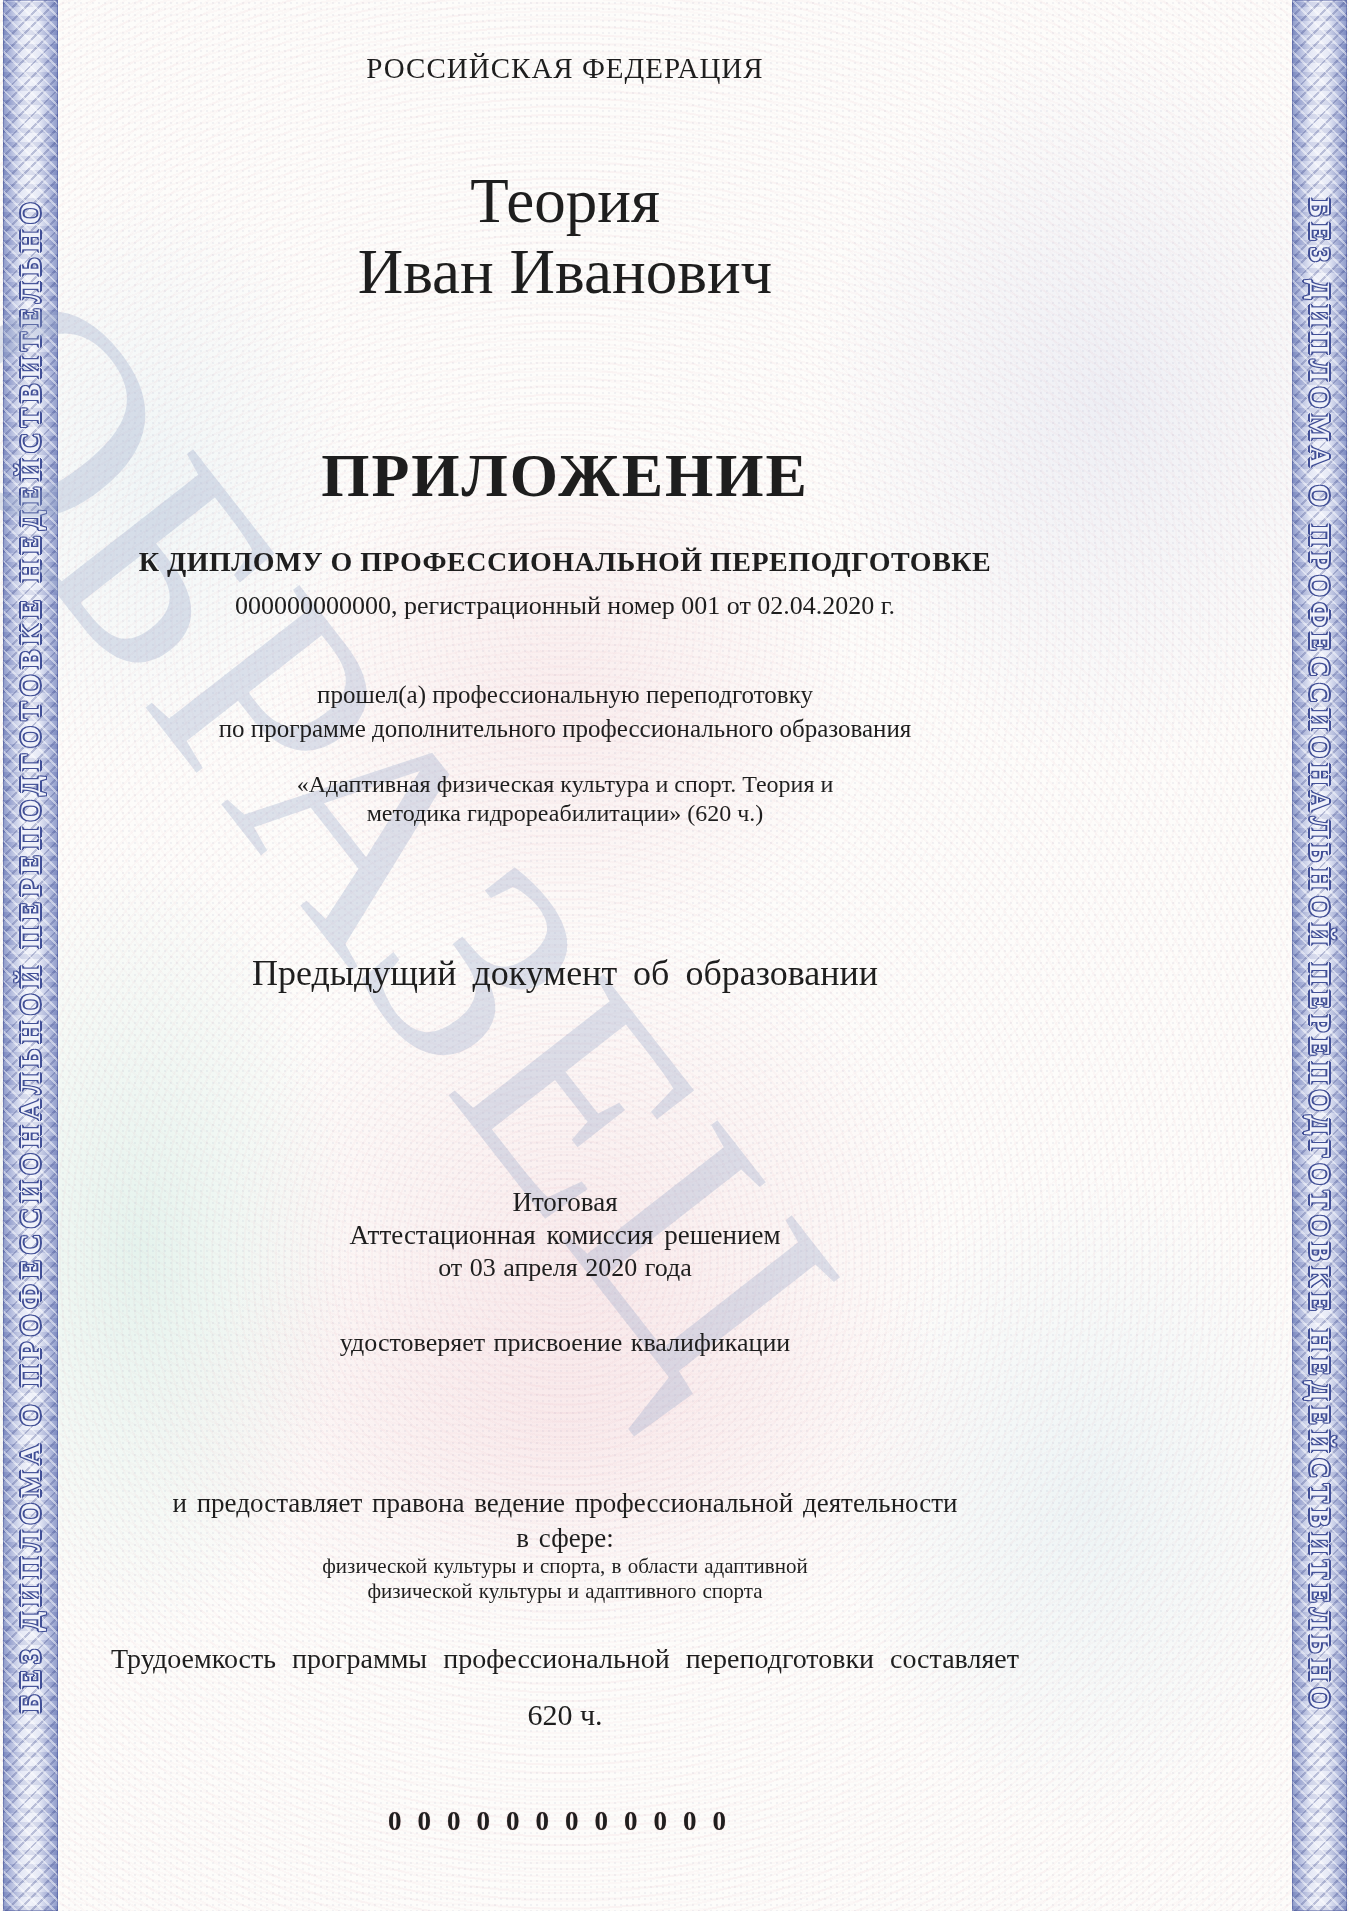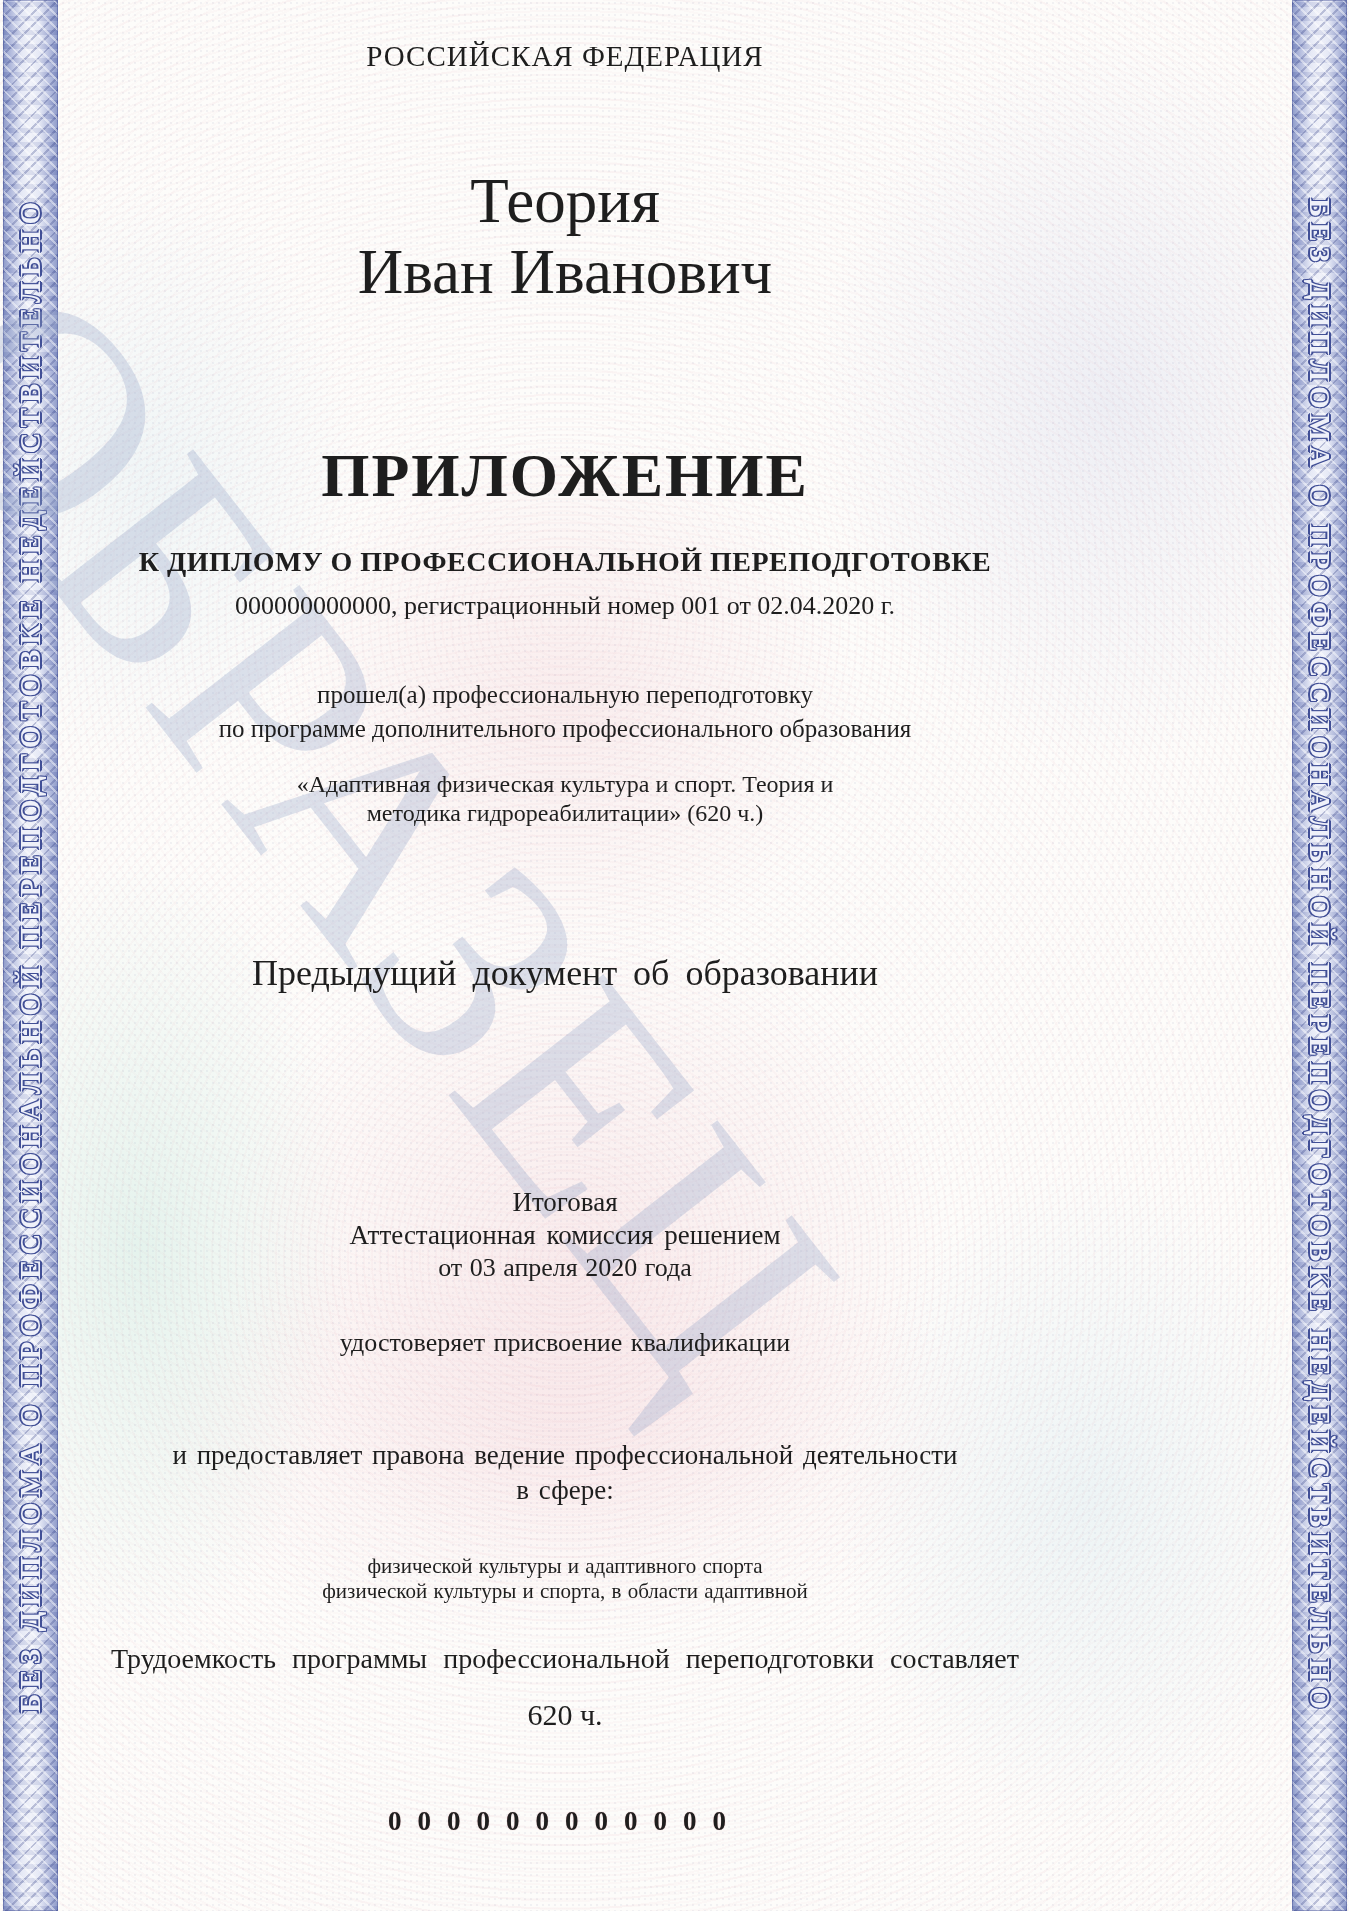--- a/index.html
+++ b/index.html
@@ -59,33 +59,33 @@
     transform: rotate(52deg); transform-origin: left top;
     font-size: 300px; line-height: 300px; font-weight: normal;
     letter-spacing: 2px;
     color: rgba(156,170,202,0.33);
     pointer-events: none; white-space: nowrap;
   }
   
   .content { position: absolute; left: 60px; width: 1010px; top: 0; height: 100%; }
   .content > div { position: absolute; left: 0; width: 100%; text-align: center; color: #1e1e1e; }
 
-  .country-header   { top: 40px;  font-size: 29px; letter-spacing: 1px; color: #262626; }
+  .country-header   { top: 52px;  font-size: 29px; letter-spacing: 1px; color: #262626; }
   .holder-name      { top: 166px; font-size: 63px; line-height: 1.13; color: #101010; }
   .doc-title        { top: 440px; font-size: 62px; font-weight: bold; letter-spacing: 2px; color: #2c3878; }
   .doc-subtitle     { top: 546px; font-size: 28px; font-weight: bold; letter-spacing: 0.5px; color: #2c3878; }
   .reg-line         { top: 591px; font-size: 26px; }
   .retraining-block { top: 678px; font-size: 25px; line-height: 1.34; }
   .program-block    { top: 770px; font-size: 24px; line-height: 1.22; }
   .prevdoc-line1    { top: 952px;  font-size: 36px; word-spacing: 7px; }
   .prevdoc-line2    { top: 1007px; font-size: 25px; word-spacing: 3px; }
   .commission-block { top: 1186px; font-size: 27px; line-height: 1.22; word-spacing: 4px; }
   .commission-block .date-line { font-size: 26px; word-spacing: 1px; }
   .certifies-line   { top: 1328px; font-size: 26px; word-spacing: 2px; }
-  .rights-block     { top: 1438px; font-size: 27px; line-height: 1.3; word-spacing: 3px; }
+  .rights-block     { top: 1486px; font-size: 27px; line-height: 1.3; word-spacing: 3px; }
   .sphere-block     { top: 1554px; font-size: 21px; line-height: 1.2; word-spacing: 1px; }
   .workload-line    { top: 1643px; font-size: 28px; word-spacing: 9px; }
   .hours-line       { top: 1698px; font-size: 30px; }
   .serial-line      { top: 1806px; font-size: 27px; font-weight: bold; letter-spacing: 16px;
                       color: #b3525e; text-shadow: 0 0 1px rgba(179,82,94,0.5); }
 </style>
 </head>
 <body>
 
 <div class="page">
@@ -136,22 +136,22 @@
     </div>
 
     <div class="certifies-line">удостоверяет присвоение квалификации</div>
 
     <div class="rights-block">
       <div>и предоставляет правона ведение профессиональной деятельности</div>
       <div>в сфере:</div>
     </div>
 
     <div class="sphere-block">
+      <div>физической культуры и спорта, в области адаптивной</div>
       <div>физической культуры и адаптивного спорта</div>
-      <div>физической культуры и спорта, в области адаптивной</div>
     </div>
 
     <div class="workload-line">Трудоемкость программы профессиональной переподготовки составляет</div>
 
     <div class="hours-line">620 ч.</div>
 
     <div class="serial-line">000000000000</div>
 
   </div>
 </div>

